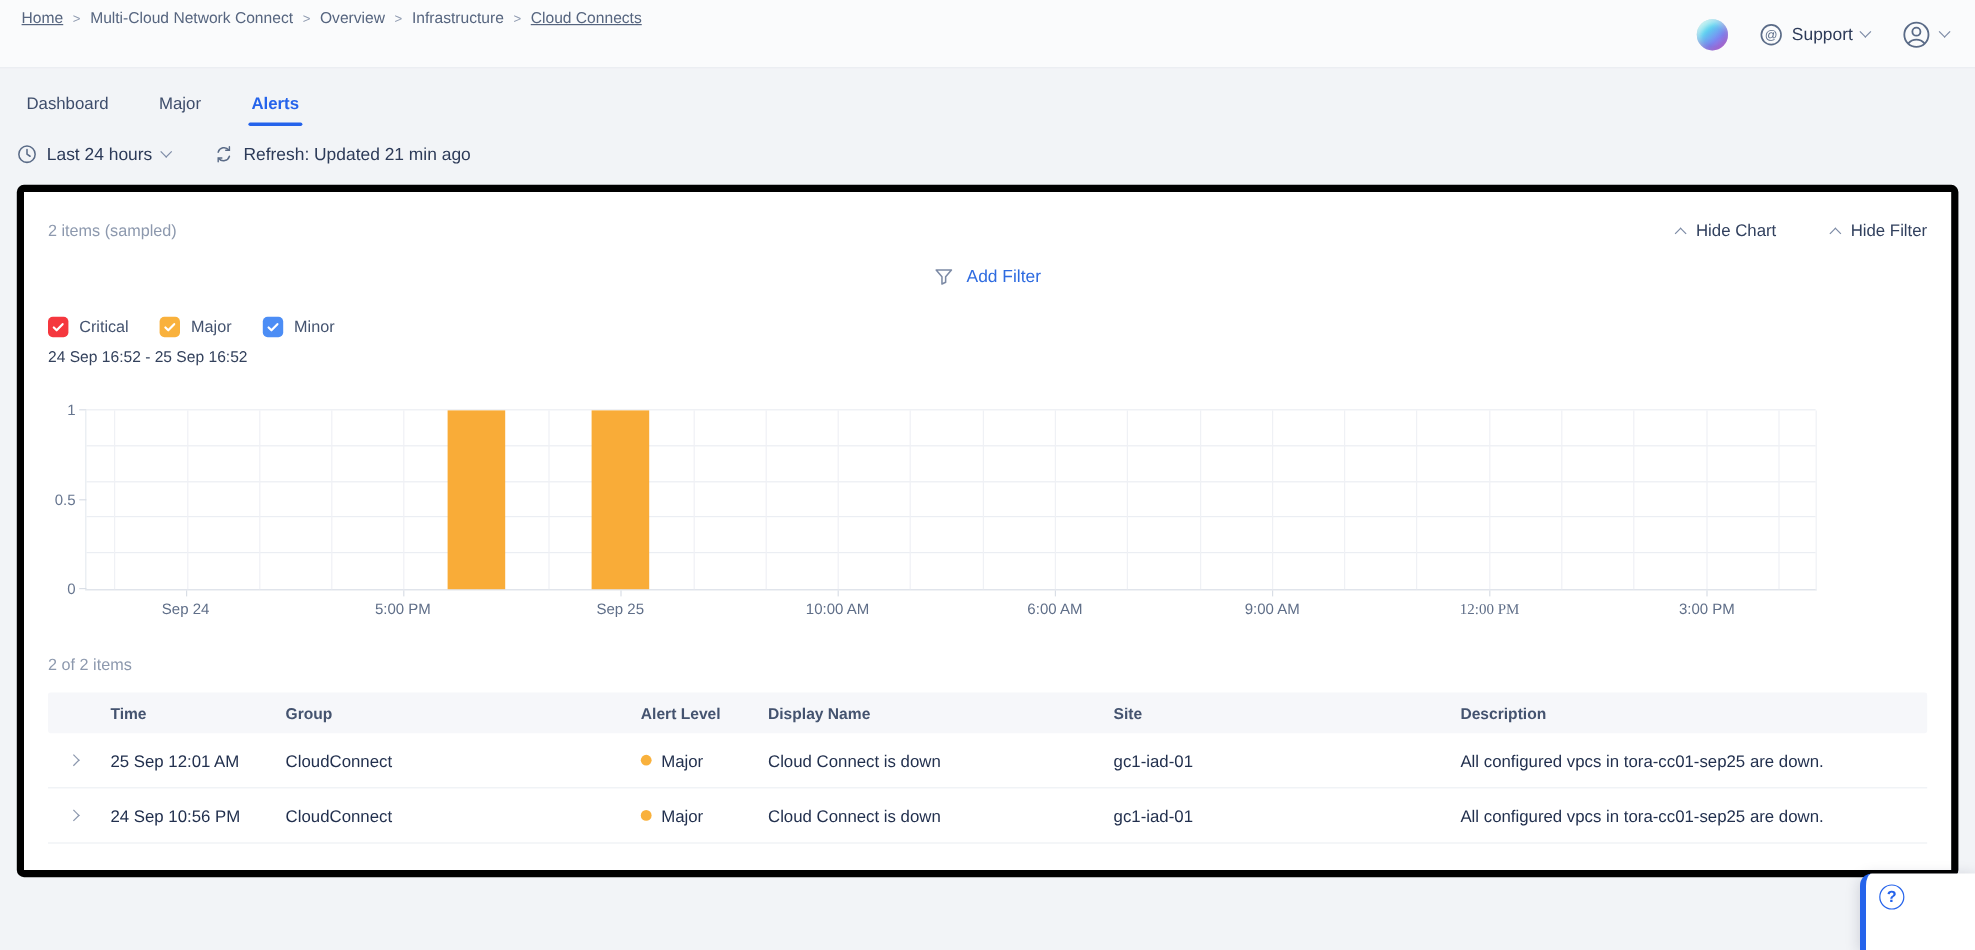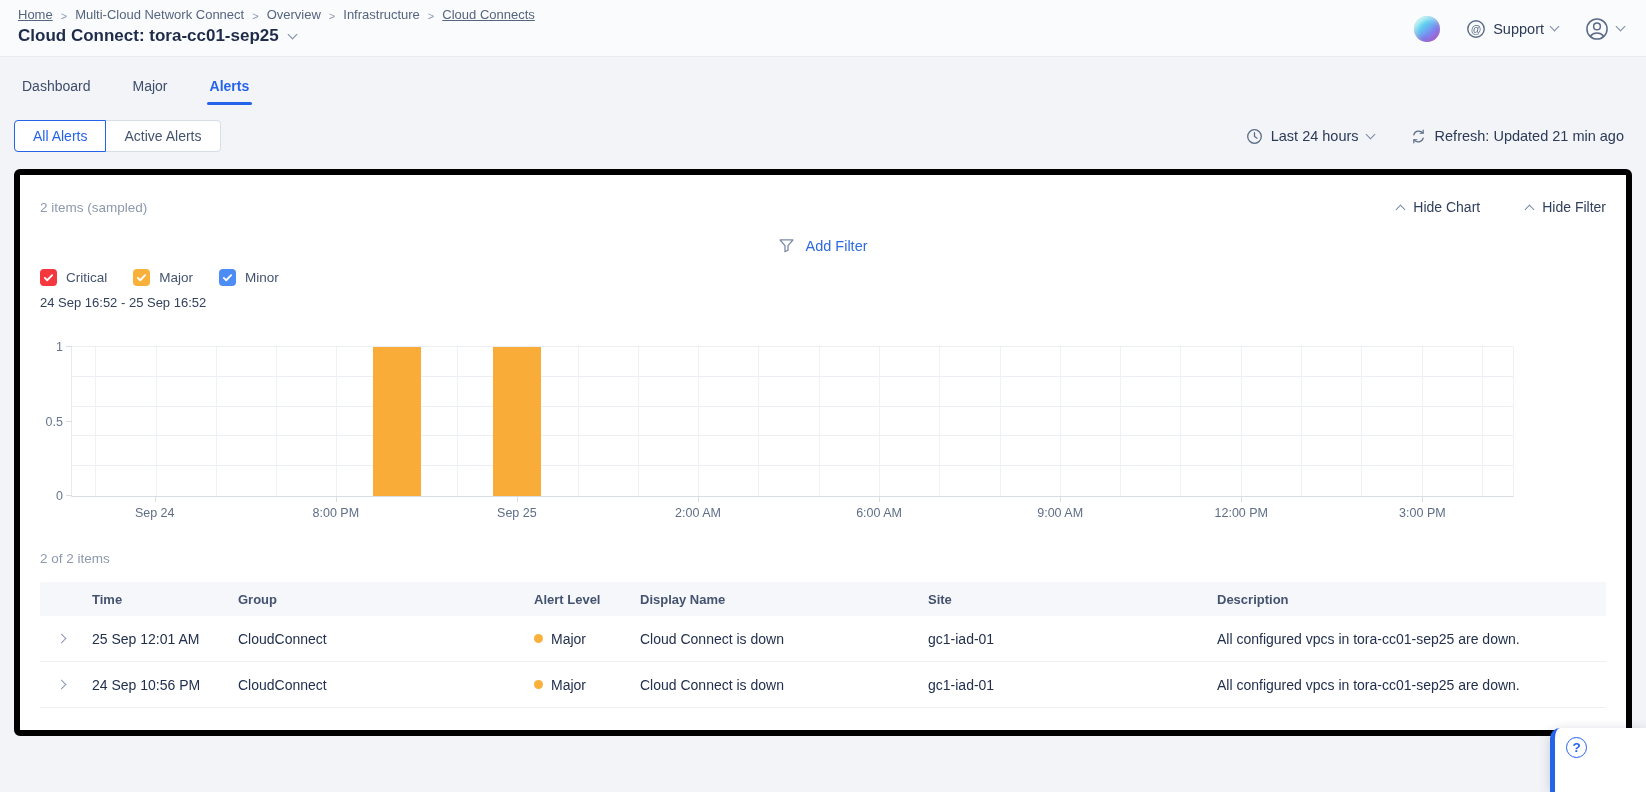--- a/index.html
+++ b/index.html
@@ -44,21 +44,21 @@
   .ctl-item { display:flex; align-items:center; gap:8px; cursor:pointer; }
   
   .card { margin:17px 14px 0; background:#fff; border:6px solid #000000; border-radius:6px;
     padding:24px 20px 22px; }
   .panel-top { display:flex; justify-content:space-between; align-items:center; }
   .muted { color:#8D99AE; font-size:13.5px; }
   .hide-links { display:flex; gap:46px; }
   .hide-link { display:flex; align-items:center; gap:9px; font-size:14px; color:#31405E; cursor:pointer; }
   .add-filter { margin-top:22px; display:flex; align-items:center; gap:10px; cursor:pointer;justify-content:center; }
   .add-filter-label { color:#2E6BE0; font-size:14.5px; }
-  .sev-row { margin-top:15px; display:flex; gap:26px;text-align:right; }
+  .sev-row { margin-top:25px; display:flex; gap:26px;text-align:right; }
   .sev { display:flex; align-items:center; gap:9px; font-size:13.5px; color:#44536F; cursor:pointer; }
   .cb { width:17px; height:17px; border-radius:4px; display:flex; align-items:center; justify-content:center; }
   .range { margin-top:9px; font-size:13px; color:#33415C; }
   
   .chart-wrap { position:relative; margin-top:37px; padding-left:31px; padding-right:92px; }
   .plot { height:150px; position:relative; border-left:1px solid #E7EBF0;
     border-right:1px solid #EFF1F5; border-bottom:1px solid #D9DEE6; }
   .hline { position:absolute; left:0; right:0; height:1px; background:#EBEEF3; }
   .vline { position:absolute; top:0; bottom:0; width:1px; background:#EFF1F5; }
   .bar { position:absolute; bottom:0; }
@@ -101,24 +101,20 @@
         <span class="crumb link">Home</span>
         <span class="crumb-sep">&gt;</span>
         <span class="crumb">Multi-Cloud Network Connect</span>
         <span class="crumb-sep">&gt;</span>
         <span class="crumb">Overview</span>
         <span class="crumb-sep">&gt;</span>
         <span class="crumb">Infrastructure</span>
         <span class="crumb-sep">&gt;</span>
         <span class="crumb link">Cloud Connects</span>
       </div>
-    <div class="page-title-row">
-      <span>Cloud Connect: tora-cc01-sep25</span>
-      <span class="chev"></span>
-    </div>
   </div>
   <div class="topbar-right">
     <div class="logo-circle"></div>
     <div class="hbtn">
       <span class="ticon">
         <svg width="20" height="20" viewBox="0 0 20 20">
             <circle cx="10" cy="10" r="8.2" fill="none" stroke="#5A6B87" stroke-width="1.4"></circle>
             <text x="10" y="13.6" text-anchor="middle" font-size="10.5" fill="#5A6B87" font-family="Liberation Sans, sans-serif">@</text>
           </svg>
       </span>
@@ -138,24 +134,20 @@
   </div>
 </div>
 
 <div class="tabs" id="tabs">
     <div class="tab">Dashboard</div>
     <div class="tab">Major</div>
     <div class="tab active">Alerts</div>
   </div>
 
 <div class="controls">
-  <div class="seg-group" id="segments">
-      <div class="seg selected">All Alerts</div>
-      <div class="seg">Active Alerts</div>
-    </div>
   <div class="ctl-right">
     <div class="ctl-item">
       <span class="ticon">
         <svg width="17" height="17" viewBox="0 0 20 20">
             <circle cx="10" cy="10" r="8" fill="none" stroke="#5A6B87" stroke-width="1.5"></circle>
             <path d="M10 5.5V10l3 2" fill="none" stroke="#5A6B87" stroke-width="1.5" stroke-linecap="round"></path>
           </svg>
       </span>
       <span>Last 24 hours</span>
       <span class="chev"></span>
@@ -264,31 +256,31 @@
         <div class="ytick" style="bottom: 50%;"></div>
         <div class="ylabel" style="bottom: 100%;">1</div>
         <div class="ytick" style="bottom: 100%;"></div>
         <div class="bar" style="left: 20.9%; width: 3.3%; height: 100%; background: rgb(249, 172, 56);"></div>
         <div class="bar" style="left: 29.25%; width: 3.3%; height: 100%; background: rgb(249, 172, 56);"></div>
       </div>
     <div class="xaxis" id="xaxis">
         <div class="xtick" style="left: 5.8%;"></div>
         <div class="xlabel" style="left: 5.8%;">Sep 24</div>
         <div class="xtick" style="left: 18.35%;"></div>
-        <div class="xlabel" style="left: 18.35%;">8:00 PM</div>
+        <div class="xlabel" style="left: 18.35%;">5:00 PM</div>
         <div class="xtick" style="left: 30.9%;"></div>
         <div class="xlabel" style="left: 30.9%;">Sep 25</div>
         <div class="xtick" style="left: 43.45%;"></div>
-        <div class="xlabel" style="left: 43.45%;">2:00 AM</div>
+        <div class="xlabel" style="left: 43.45%;">10:00 AM</div>
         <div class="xtick" style="left: 56%;"></div>
         <div class="xlabel" style="left: 56%;">6:00 AM</div>
         <div class="xtick" style="left: 68.55%;"></div>
         <div class="xlabel" style="left: 68.55%;">9:00 AM</div>
         <div class="xtick" style="left: 81.1%;"></div>
-        <div class="xlabel" style="left: 81.1%;">12:00 PM</div>
+        <div class="xlabel" style="left: 81.1%; font-family: Liberation Serif, serif;">12:00 PM</div>
         <div class="xtick" style="left: 93.65%;"></div>
         <div class="xlabel" style="left: 93.65%;">3:00 PM</div>
       </div>
   </div>
 
   <div class="count-row">
     <span class="muted">2 of 2 items</span>
   </div>
 
   <div class="table">

